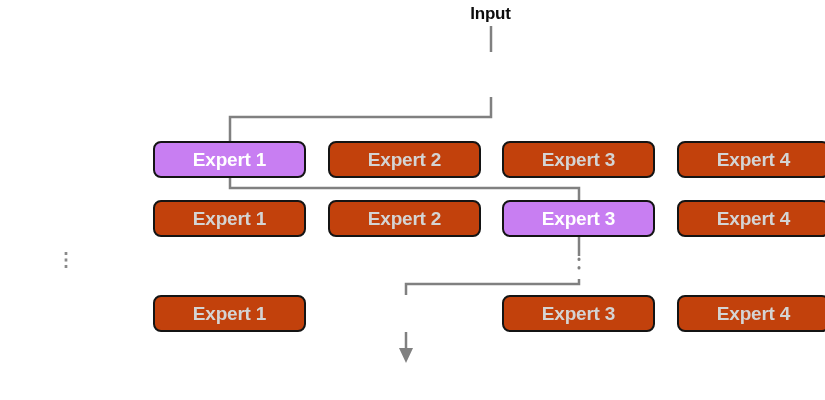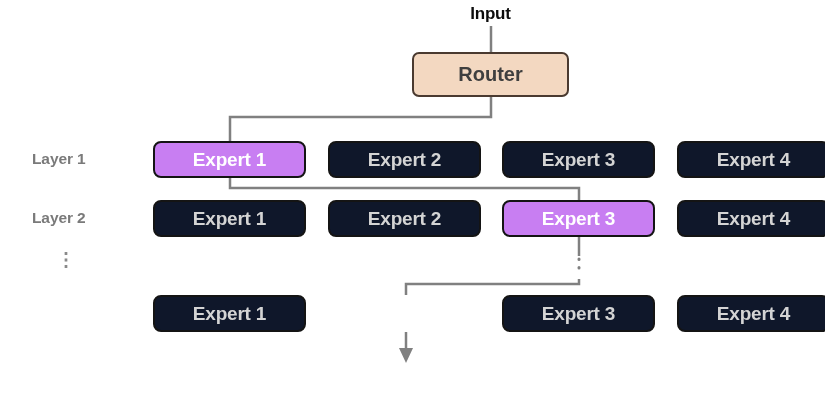--- a/index.html
+++ b/index.html
@@ -83,21 +83,21 @@
     display: flex;
     align-items: center;
     justify-content: center;
     font-size: 19px;
     font-weight: bold;
     letter-spacing: -0.2px;
     z-index: 3;
     white-space: nowrap;
   }
   .expert-box.inactive {
-    background: #0f172a;
+    background: #c2410c;
     color: #d4d4d4;
   }
   .expert-box.active {
     background: #c87ef2;
     color: #ffffff;
   }
 
   #wire-layer {
     position: absolute;
     left: 0;
@@ -125,29 +125,26 @@
     <path d="M 565,259 L 565,276" stroke="#808080" stroke-width="3" fill="none" stroke-linecap="round" stroke-dasharray="0.5 8"></path>
 
     <path d="M 565,279 L 565,284 L 392,284 L 392,295" stroke="#808080" stroke-width="2.5" fill="none" stroke-linejoin="miter"></path>
 
     <path d="M 392,332 L 392,355" stroke="#808080" stroke-width="2.5" fill="none"></path>
     <polygon points="392,363 385,348 399,348" fill="#808080"></polygon>
   </svg>
 
   <div class="io-label" id="input-label">Input</div>
 
-  <div id="router-box">Router</div>
 
-  <div class="layer-label" id="layer-label-0">Layer 1</div>
   <div class="expert-box active" style="left:139px; top:141px;">Expert 1</div>
   <div class="expert-box inactive" style="left:314px; top:141px;">Expert 2</div>
   <div class="expert-box inactive" style="left:488px; top:141px;">Expert 3</div>
   <div class="expert-box inactive" style="left:663px; top:141px;">Expert 4</div>
 
-  <div class="layer-label" id="layer-label-1">Layer 2</div>
   <div class="expert-box inactive" style="left:139px; top:200px;">Expert 1</div>
   <div class="expert-box inactive" style="left:314px; top:200px;">Expert 2</div>
   <div class="expert-box active" style="left:488px; top:200px;">Expert 3</div>
   <div class="expert-box inactive" style="left:663px; top:200px;">Expert 4</div>
 
   <div class="layer-ellipsis">⋮</div>
 
   <div class="expert-box inactive" style="left:139px; top:295px;">Expert 1</div>
   <div class="expert-box inactive" style="left:488px; top:295px;">Expert 3</div>
   <div class="expert-box inactive" style="left:663px; top:295px;">Expert 4</div>

